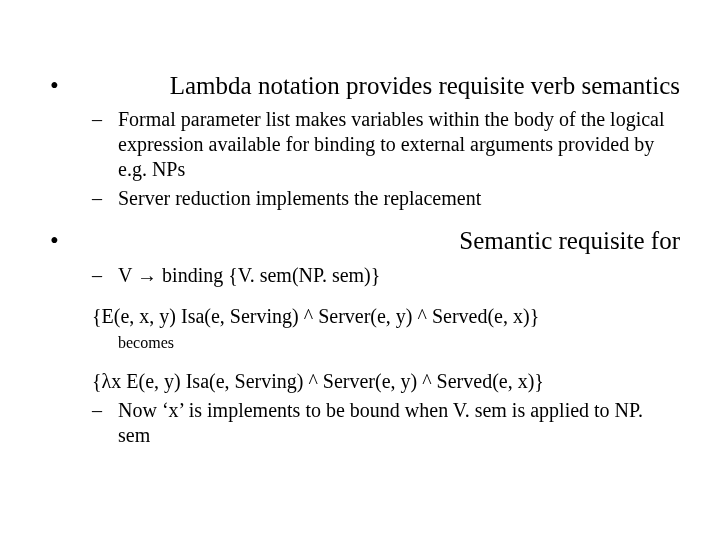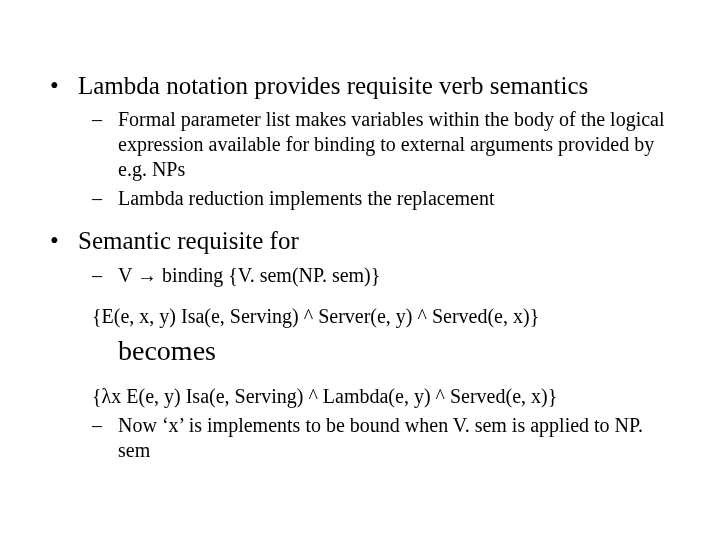--- a/index.html
+++ b/index.html
@@ -22,41 +22,41 @@
     align-items: flex-start;
     font-size: 25px;
     line-height: 1.25;
     margin: 0 0 6px 0;
   }
   .b1 .dot {
     width: 28px;
     flex: 0 0 28px;
     text-align: left;
   }
-  .b1 .txt { flex: 1; }
+  .b1 .txt { flex: 1; text-align: right; }
   .b2 {
     display: flex;
     align-items: flex-start;
     font-size: 20px;
     line-height: 1.25;
     margin: 0 0 4px 42px;
   }
   .b2 .dash {
     width: 26px;
     flex: 0 0 26px;
     text-align: left;
   }
   .b2 .txt { flex: 1; font-family: Liberation Serif, serif; }
   .blk {
     font-size: 20px;
     line-height: 1.25;
     margin: 16px 0 4px 42px;
   }
   .indent {
-    font-size: 28px;
+    font-size: 16px;
     line-height: 1.25;
     margin: 0 0 4px 68px;
   }
   .gap { height: 10px; }
 </style>
 </head>
 <body>
 
 <div class="slide">
 
@@ -65,39 +65,39 @@
     <div class="txt">Lambda notation provides requisite verb semantics</div>
   </div>
 
   <div class="b2">
     <div class="dash">–</div>
     <div class="txt">Formal parameter list makes variables within the body of the logical expression available for binding to external arguments provided by e.g. NPs</div>
   </div>
 
   <div class="b2">
     <div class="dash">–</div>
-    <div class="txt">Lambda reduction implements the replacement</div>
+    <div class="txt">Server reduction implements the replacement</div>
   </div>
 
   <div class="gap"></div>
 
   <div class="b1">
     <div class="dot">•</div>
     <div class="txt">Semantic requisite for</div>
   </div>
 
   <div class="b2">
     <div class="dash">–</div>
     <div class="txt">V → binding {V. sem(NP. sem)}</div>
   </div>
 
   <div class="blk">{E(e, x, y) Isa(e, Serving) ^ Server(e, y) ^ Served(e, x)}</div>
 
   <div class="indent">becomes</div>
 
-  <div class="blk">{λx  E(e, y) Isa(e, Serving) ^ Lambda(e, y) ^ Served(e, x)}</div>
+  <div class="blk">{λx  E(e, y) Isa(e, Serving) ^ Server(e, y) ^ Served(e, x)}</div>
 
   <div class="b2">
     <div class="dash">–</div>
     <div class="txt">Now ‘x’ is implements to be bound when V. sem is applied to NP. sem</div>
   </div>
 
 </div>
 
 </body></html>

